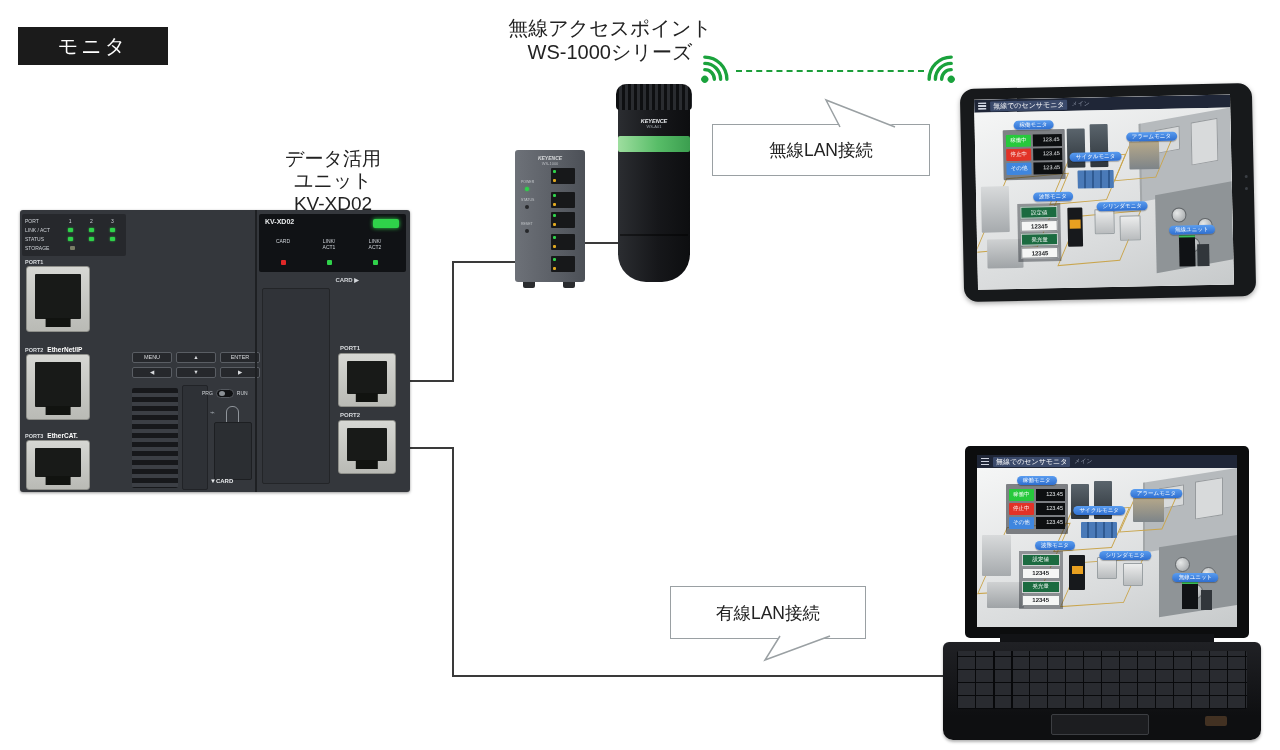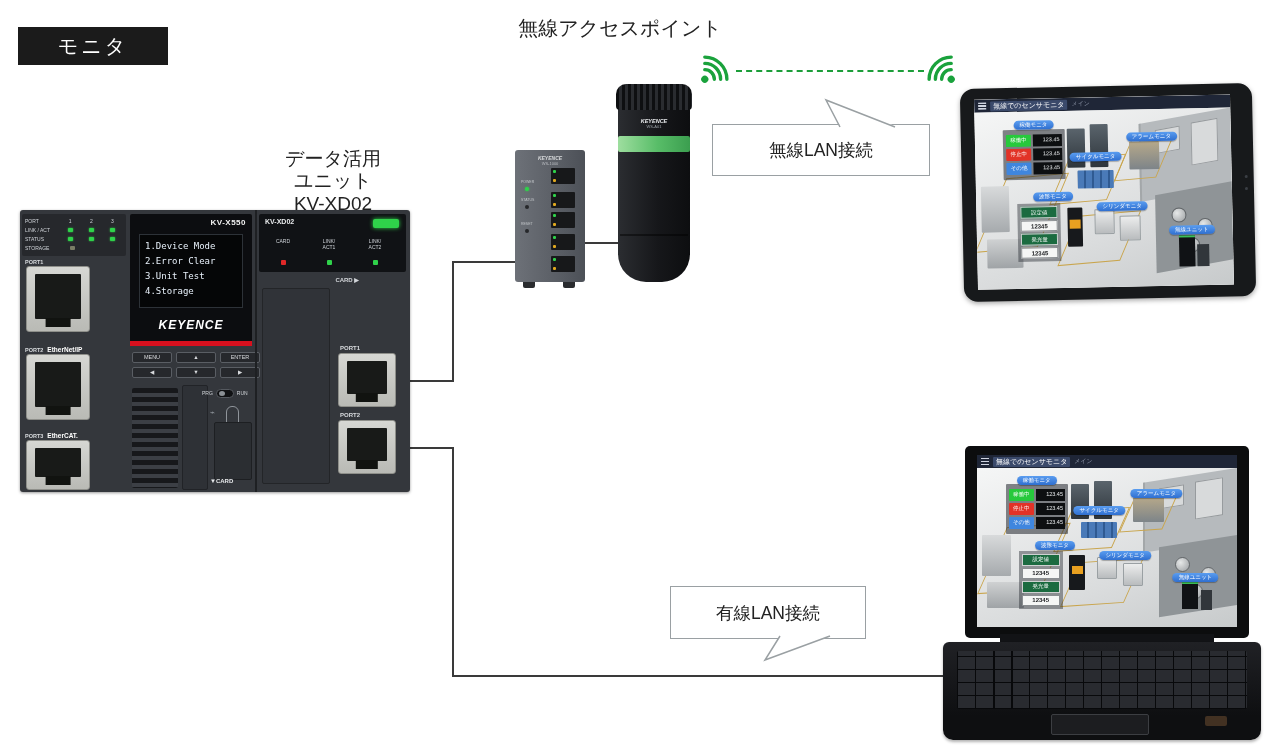--- a/index.html
+++ b/index.html
@@ -143,22 +143,23 @@
 
 <div id="canvas">
 
   <div class="badge">モニタ</div>
 
   <div class="jl" style="left:253px;top:148px;width:160px">
     <div>データ活用</div>
     <div>ユニット</div>
     <div>KV-XD02</div>
   </div>
-  <div class="jl" style="left:488px;top:17px;width:264px;font-size:20px">
+  <div class="jl" style="left:478px;top:17px;width:264px;font-size:20px">
     <div>無線アクセスポイント</div>
+    <div>WS-1000シリーズ</div>
   </div>
 
   <div class="ln" style="left:410px;top:380px;width:44px;height:2px"></div>
   <div class="ln" style="left:452px;top:261px;width:2px;height:121px"></div>
   <div class="ln" style="left:452px;top:261px;width:98px;height:2px"></div>
   <div class="ln" style="left:556px;top:242px;width:92px;height:2px"></div>
   <div class="ln" style="left:410px;top:447px;width:44px;height:2px"></div>
   <div class="ln" style="left:452px;top:447px;width:2px;height:230px"></div>
   <div class="ln" style="left:452px;top:675px;width:500px;height:2px"></div>
 
@@ -211,31 +212,20 @@
     <div class="jack" style="left:6px;top:144px;width:64px;height:66px">
         <div class="in"></div>
         <div class="tab"></div>
       </div>
     <div class="portlbl" style="left:5px;top:222px"><span>PORT3</span><span class="ptag">EtherCAT.</span></div>
     <div class="jack" style="left:6px;top:230px;width:64px;height:50px">
         <div class="in"></div>
         <div class="tab"></div>
       </div>
 
-    <div class="disp">
-      <div class="model">KV-X550</div>
-      <div class="oled">
-        <div>1.Device Mode</div>
-        <div>2.Error Clear</div>
-        <div>3.Unit Test</div>
-        <div>4.Storage</div>
-      </div>
-      <div class="keyence">KEYENCE</div>
-      <div class="stripe"></div>
-    </div>
 
     <div class="pbtn" style="left:112px;top:142px">MENU</div>
     <div class="pbtn" style="left:156px;top:142px">▲</div>
     <div class="pbtn" style="left:200px;top:142px">ENTER</div>
     <div class="pbtn" style="left:112px;top:157px">◀</div>
     <div class="pbtn" style="left:156px;top:157px">▼</div>
     <div class="pbtn" style="left:200px;top:157px">▶</div>
 
     <div class="vent"></div>
     <div class="door1"></div>

